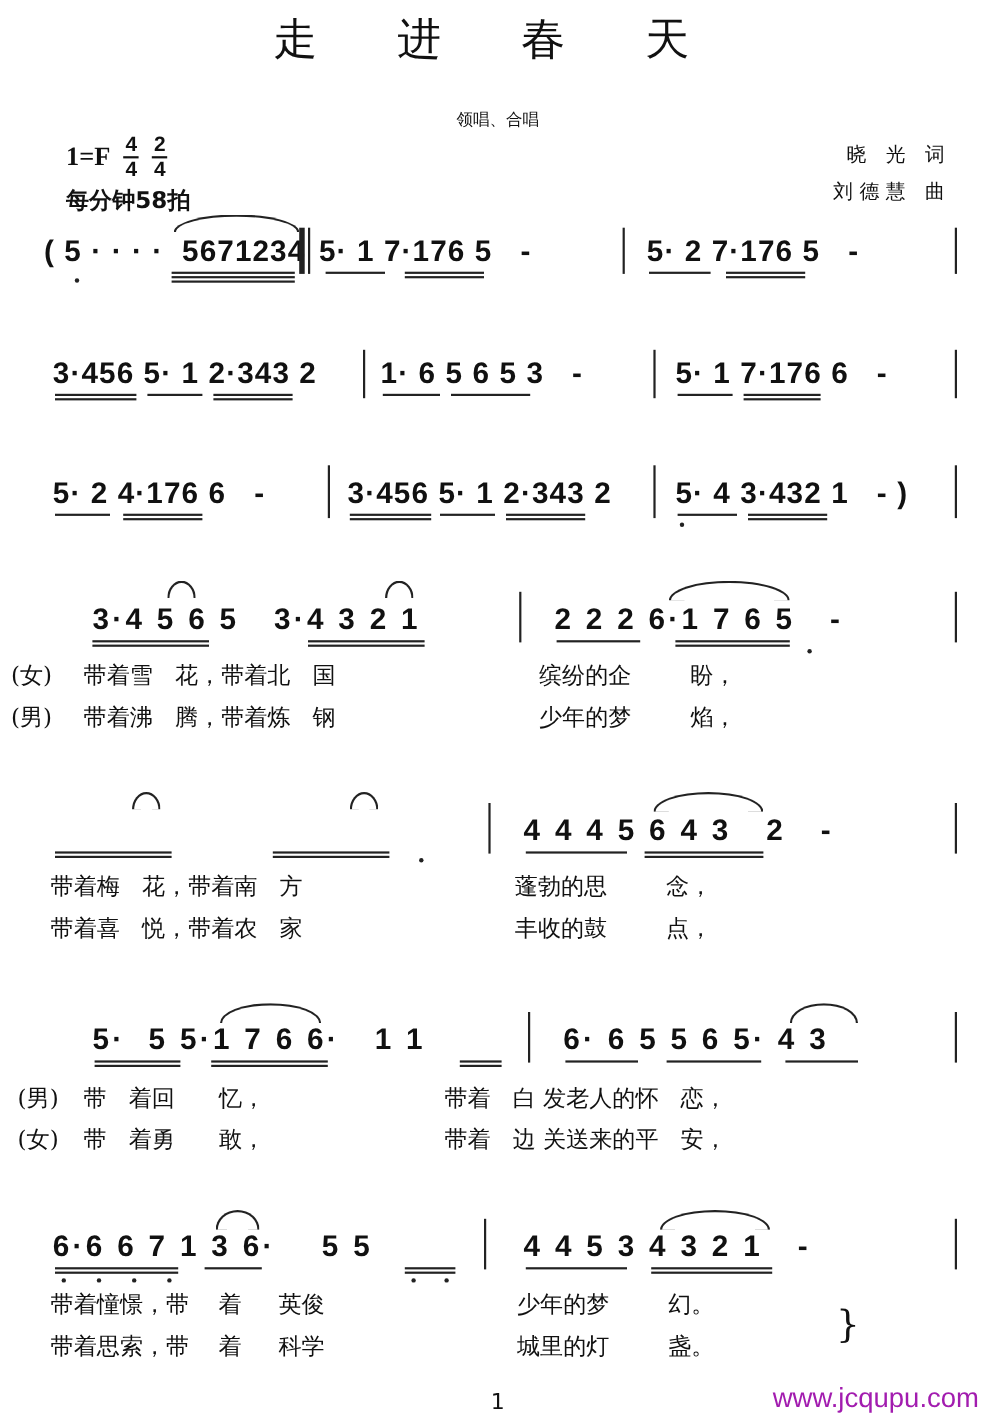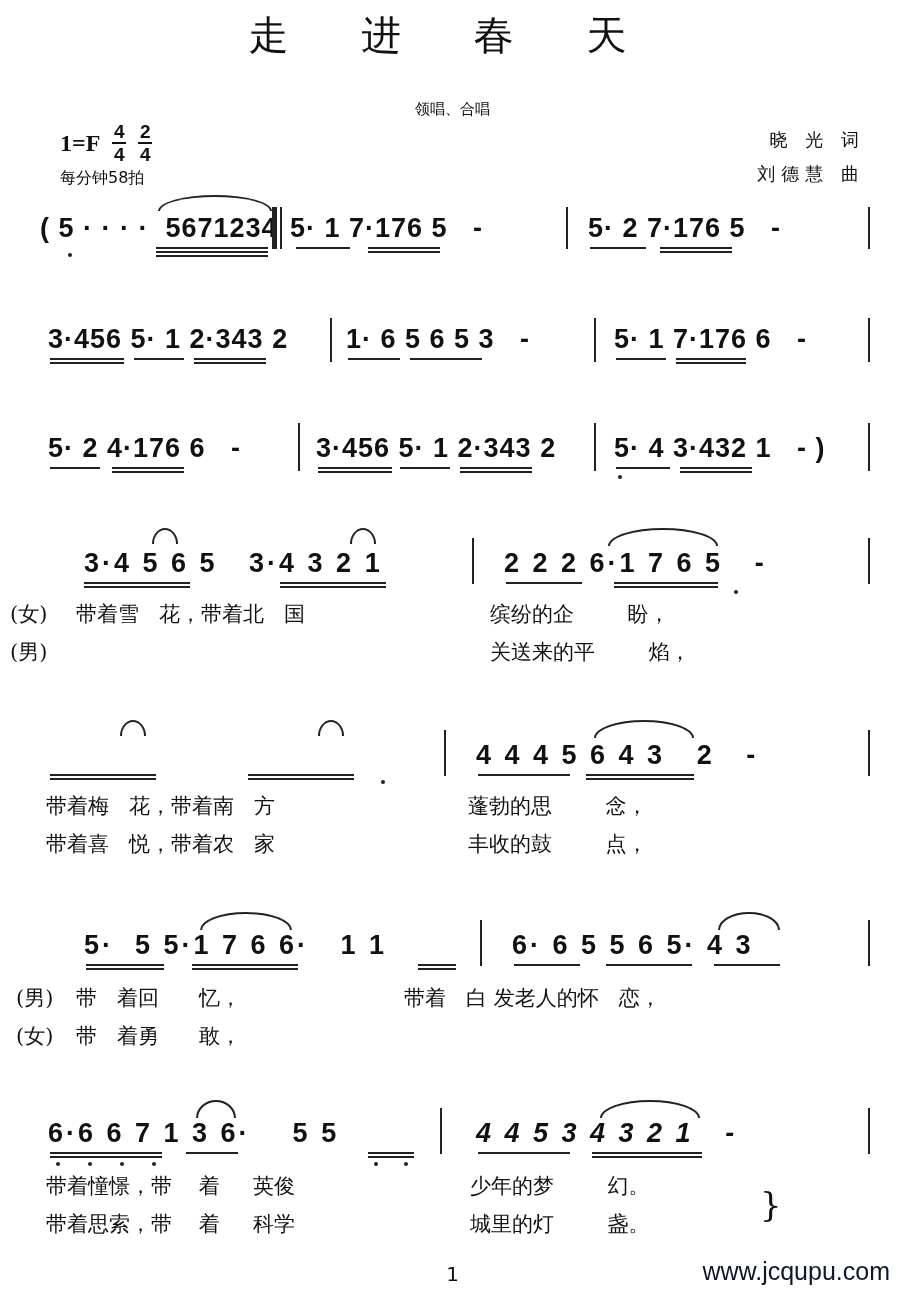--- a/index.html
+++ b/index.html
@@ -3,31 +3,31 @@
 <meta charset="utf-8">
 <style>
   html, body { margin: 0; padding: 0; background: #ffffff; }
   body { width: 905px; height: 1291px; position: relative; overflow: hidden; color: #111; font-family: "DejaVu Sans", sans-serif; }
   .abs { position: absolute; }
   .title { left: 0; width: 905px; top: 8px; text-align: center; font-family: "DejaVu Serif", serif; font-size: 40px; letter-spacing: 30px; font-weight: normal; }
   .subtitle { left: 0; width: 905px; top: 100px; text-align: center; font-size: 15px; }
   .key { left: 60px; top: 122px; font-family: "Liberation Serif", serif; font-weight: bold; font-size: 24px; display: flex; align-items: center; gap: 12px; }
   .frac { display: inline-flex; flex-direction: column; align-items: center; font-size: 19px; line-height: 19px; font-family: "Liberation Sans", sans-serif; font-weight: bold; }
   .frac .bar { width: 14px; height: 2px; background: #111; margin: 1px 0; }
-  .tempo { left: 60px; top: 168px; font-size: 16px; font-weight: normal; }
+  .tempo { left: 60px; top: 168px; font-size: 21px; font-weight: bold; }
   .credit { right: 40px; text-align: right; font-size: 18px; letter-spacing: 6px; }
   .staff { left: 0; width: 905px; height: 60px; }
   .barline { position: absolute; width: 2px; background: #222; }
   .notes { position: absolute; font-family: "Liberation Sans", sans-serif; font-weight: bold; font-size: 27px; white-space: pre; letter-spacing: 1px; }
   .uline { position: absolute; height: 1.5px; background: #222; }
   .dot { position: absolute; width: 4px; height: 4px; background: #222; border-radius: 50%; }
   .slur { position: absolute; border: 2px solid #222; border-bottom: none; border-radius: 50% 50% 0 0 / 100% 100% 0 0; }
   .lyric { position: absolute; font-family: "DejaVu Serif", serif; font-size: 21px; white-space: pre; letter-spacing: 0px; }
   .page-num { left: 0; width: 905px; top: 1262px; text-align: center; font-size: 20px; }
-  .site { right: 15px; top: 1257px; font-size: 25px; color: #0f172a; font-family: "Liberation Sans", sans-serif; text-align: right; }
+  .site { right: 15px; top: 1257px; font-size: 25px; color: #a21caf; font-family: "Liberation Sans", sans-serif; text-align: right; }
 </style>
 </head>
 <body>
 
 <div class="abs title">走 进 春 天</div>
 <div class="abs subtitle">领唱、合唱</div>
 <div class="abs key">
   <span>1=F</span>
   <span class="frac">
     <span>4</span>
@@ -118,21 +118,22 @@
   <div class="notes" style="left:504px; top:20px; letter-spacing:3px;">2 2 2 6·1 7 6 5   -</div>
   <div class="uline" style="left:506px; top:54px; width:76px;"></div>
   <div class="uline" style="left:614px; top:54px; width:104px;"></div>
   <div class="uline" style="left:614px; top:58px; width:104px;"></div>
   <div class="dot" style="left:734px; top:62px;"></div>
   <div class="barline" style="left:868px; top:10px; height:46px;"></div>
   <div class="lyric" style="left:10px; top:72px;">(女)</div>
   <div class="lyric" style="left:76px; top:72px;">带着雪   花，带着北   国</div>
   <div class="lyric" style="left:490px; top:72px;">缤纷的企        盼，</div>
   <div class="lyric" style="left:10px; top:110px;">(男)</div>
-  <div class="lyric" style="left:490px; top:110px;">关送来的平        焰，</div>
+  <div class="lyric" style="left:76px; top:110px;">带着沸   腾，带着炼   钢</div>
+  <div class="lyric" style="left:490px; top:110px;">少年的梦        焰，</div>
 </div>
 
 <div class="abs staff" style="top:720px; height:150px;">
   <div class="slur" style="left:120px; top:0px; width:22px; height:14px;"></div>
   <div class="slur" style="left:318px; top:0px; width:22px; height:14px;"></div>
   <div class="slur" style="left:594px; top:0px; width:96px; height:16px;"></div>
   <div class="uline" style="left:50px; top:54px; width:106px;"></div>
   <div class="uline" style="left:50px; top:58px; width:106px;"></div>
   <div class="uline" style="left:248px; top:54px; width:106px;"></div>
   <div class="uline" style="left:248px; top:58px; width:106px;"></div>
@@ -163,39 +164,40 @@
   <div class="notes" style="left:512px; top:18px; letter-spacing:3px;">6· 6 5 5 6 5· 4 3</div>
   <div class="uline" style="left:514px; top:52px; width:66px;"></div>
   <div class="uline" style="left:606px; top:52px; width:86px;"></div>
   <div class="uline" style="left:714px; top:52px; width:66px;"></div>
   <div class="barline" style="left:868px; top:8px; height:46px;"></div>
   <div class="lyric" style="left:16px; top:72px;">(男)</div>
   <div class="lyric" style="left:76px; top:72px;">带   着回      忆，</div>
   <div class="lyric" style="left:404px; top:72px;">带着   白 发老人的怀   恋，</div>
   <div class="lyric" style="left:16px; top:110px;">(女)</div>
   <div class="lyric" style="left:76px; top:110px;">带   着勇      敢，</div>
+  <div class="lyric" style="left:404px; top:110px;">带着   边 关送来的平   安，</div>
 </div>
 
 <div class="abs staff" style="top:1100px; height:150px;">
   <div class="slur" style="left:196px; top:0px; width:36px; height:16px;"></div>
   <div class="slur" style="left:600px; top:0px; width:96px; height:16px;"></div>
   <div class="notes" style="left:48px; top:18px; letter-spacing:3px;">6·6 6 7 1 3 6·    5 5</div>
   <div class="uline" style="left:50px; top:52px; width:112px;"></div>
   <div class="uline" style="left:50px; top:56px; width:112px;"></div>
   <div class="dot" style="left:56px; top:62px;"></div>
   <div class="dot" style="left:88px; top:62px;"></div>
   <div class="dot" style="left:120px; top:62px;"></div>
   <div class="dot" style="left:152px; top:62px;"></div>
   <div class="uline" style="left:186px; top:52px; width:52px;"></div>
   <div class="uline" style="left:368px; top:52px; width:46px;"></div>
   <div class="uline" style="left:368px; top:56px; width:46px;"></div>
   <div class="dot" style="left:374px; top:62px;"></div>
   <div class="dot" style="left:404px; top:62px;"></div>
   <div class="barline" style="left:440px; top:8px; height:46px;"></div>
-  <div class="notes" style="left:476px; top:18px; letter-spacing:3px;font-style:italic;">4 4 5 3 4 3 2 1   -</div>
+  <div class="notes" style="left:476px; top:18px; letter-spacing:3px;">4 4 5 3 4 3 2 1   -</div>
   <div class="uline" style="left:478px; top:52px; width:92px;"></div>
   <div class="uline" style="left:592px; top:52px; width:110px;"></div>
   <div class="uline" style="left:592px; top:56px; width:110px;"></div>
   <div class="barline" style="left:868px; top:8px; height:46px;"></div>
   <div class="lyric" style="left:46px; top:72px;">带着憧憬，带    着     英俊</div>
   <div class="lyric" style="left:470px; top:72px;">少年的梦        幻。</div>
   <div class="lyric" style="left:470px; top:110px;">城里的灯        盏。</div>
   <div class="lyric" style="left:46px; top:110px;">带着思索，带    着     科学</div>
   <div class="lyric" style="left:760px; top:84px; font-size:34px;">}</div>
 </div>

